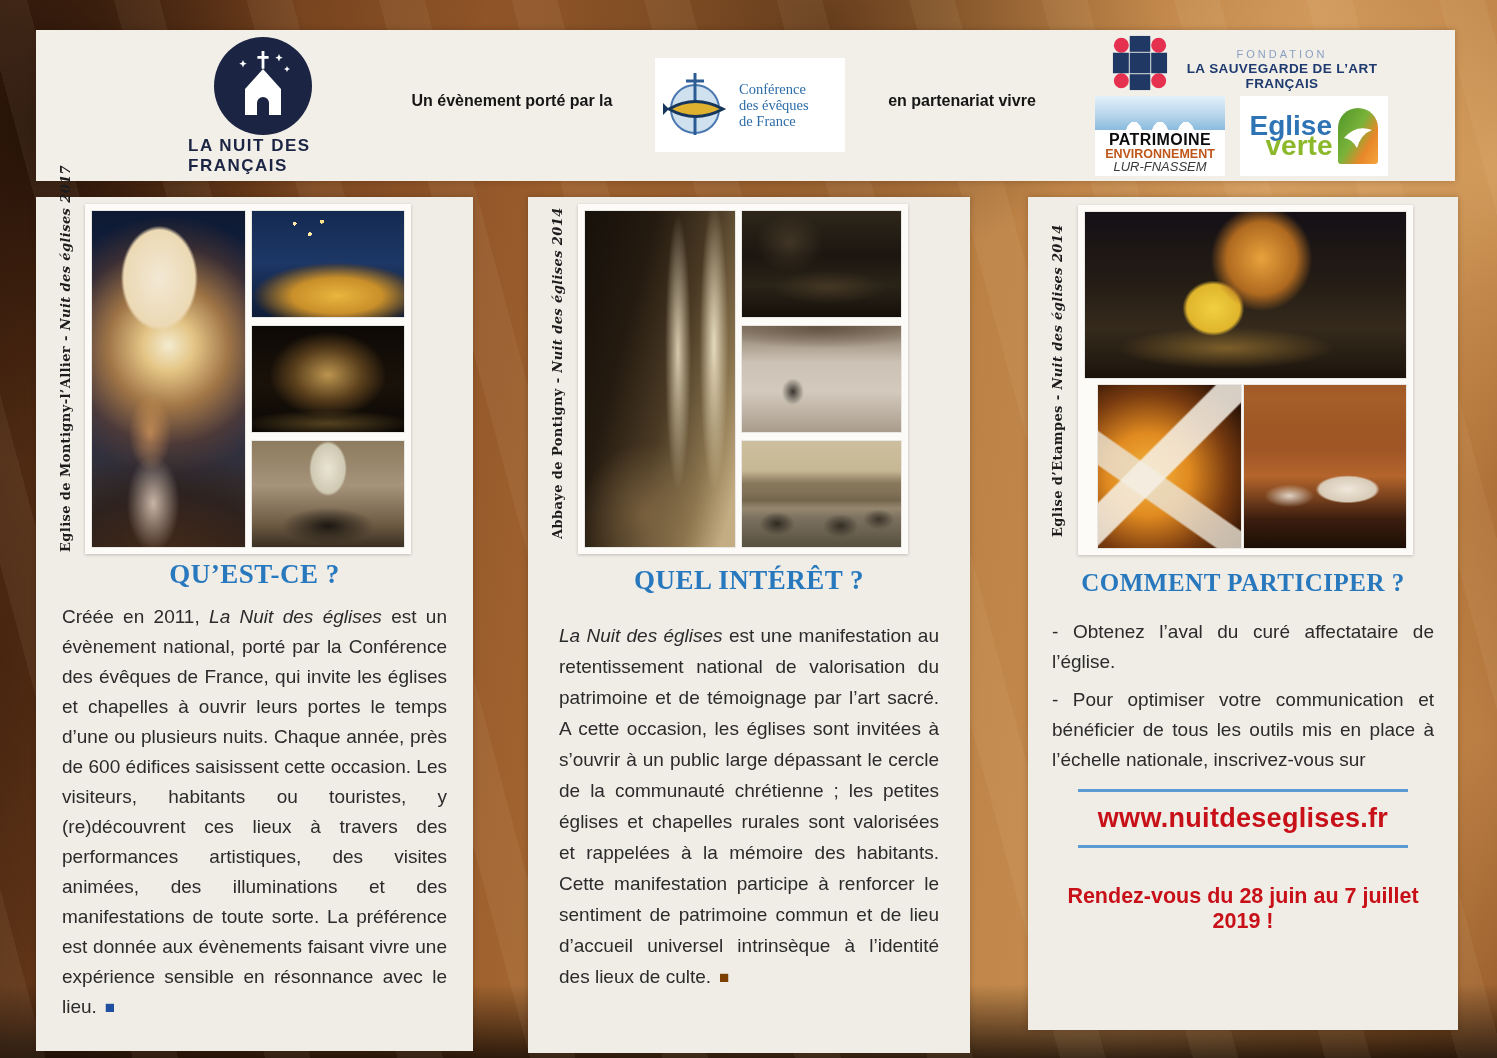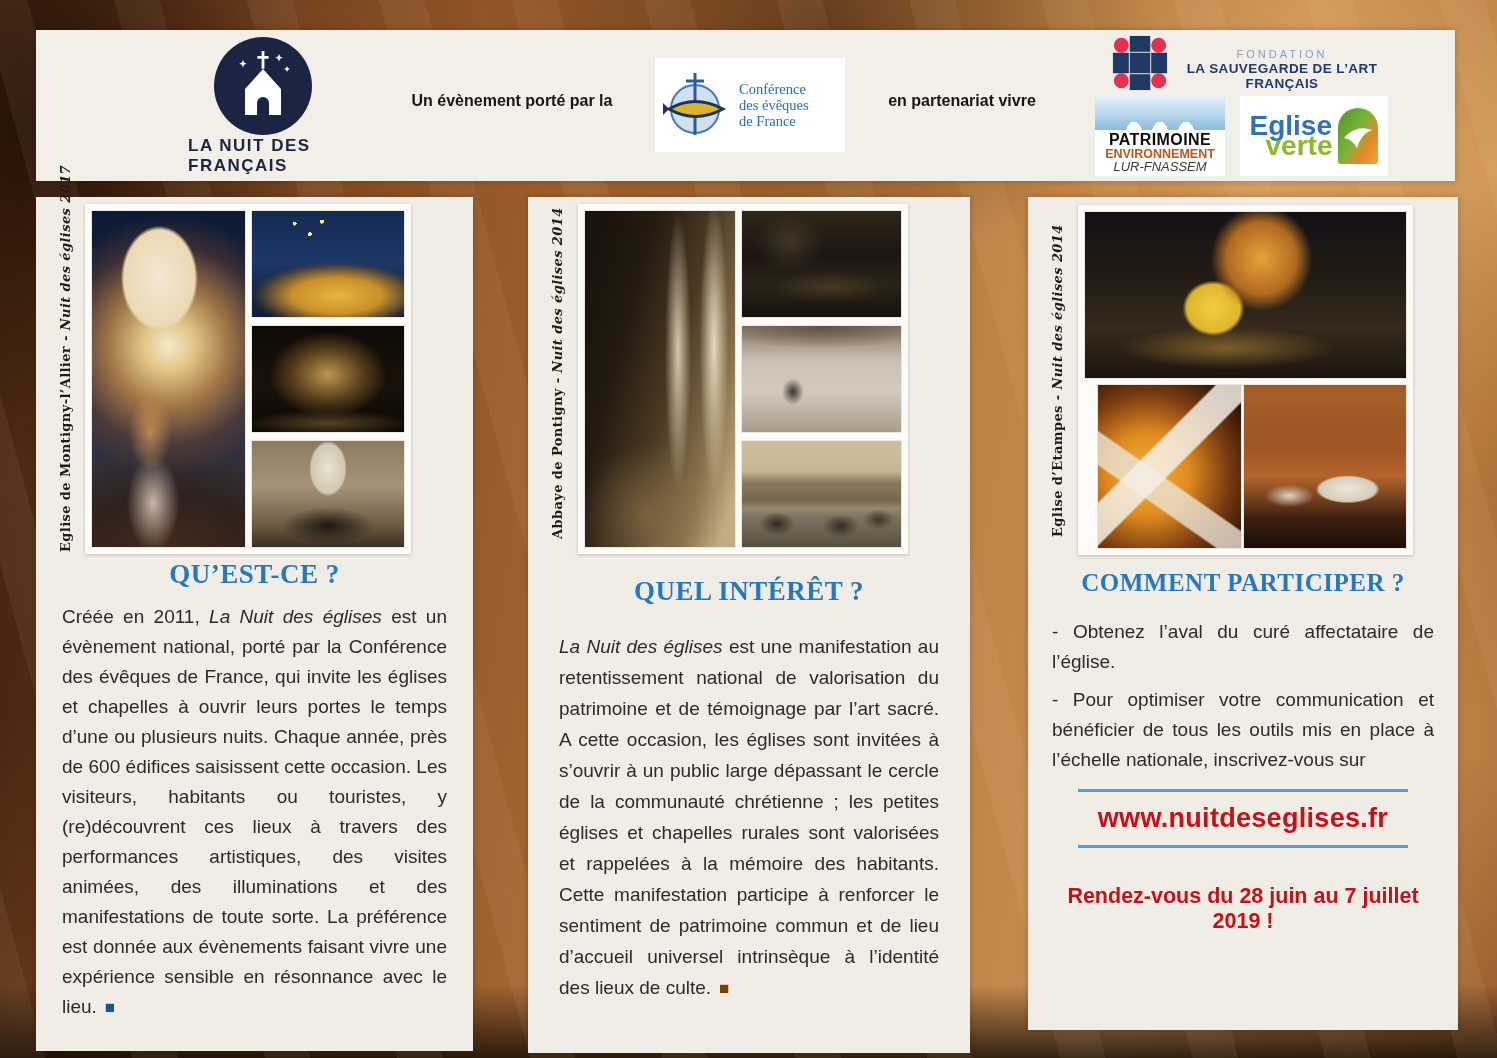--- a/index.html
+++ b/index.html
@@ -242,21 +242,21 @@
 <div class="panel col2">
   <div class="caption" style="top:50px;height:292px;">
     <span class="place">Abbaye de Pontigny - </span><span class="event">Nuit des églises 2014</span>
   </div>
   <div class="mat" style="left:50px;top:7px;width:330px;height:350px;">
     <div class="ph p-abbey-floor" style="left:7px;top:7px;width:150px;height:336px;"></div>
     <div class="ph p-dark-room" style="left:164px;top:7px;width:159px;height:106px;"></div>
     <div class="ph p-cloister" style="left:164px;top:122px;width:159px;height:106px;"></div>
     <div class="ph p-courtyard" style="left:164px;top:237px;width:159px;height:106px;"></div>
   </div>
-  <div class="textblock" style="left:31px;top:368px;width:380px;margin-top:11px;">
+  <div class="textblock" style="left:31px;top:368px;width:380px;">
     <div class="col-title">QUEL INTÉRÊT ?</div>
     <div class="body-text" style="margin-top:24px;line-height:31px;">
       <span class="it">La Nuit des églises</span><span> est une manifestation au retentissement national de valorisation du patrimoine et de témoignage par l’art sacré. A cette occasion, les églises sont invitées à s’ouvrir à un public large dépassant le cercle de la communauté chrétienne ; les petites églises et chapelles rurales sont valorisées et rappelées à la mémoire des habitants. Cette manifestation participe à renforcer le sentiment de patrimoine commun et de lieu d’accueil universel intrinsèque à l’identité des lieux de culte.</span><span class="endsq endsq-brown">■</span>
     </div>
   </div>
 </div>
 
 <div class="panel col3">
   <div class="caption" style="top:50px;height:290px;">
     <span class="place">Eglise d’Etampes - </span><span class="event">Nuit des églises 2014</span>

